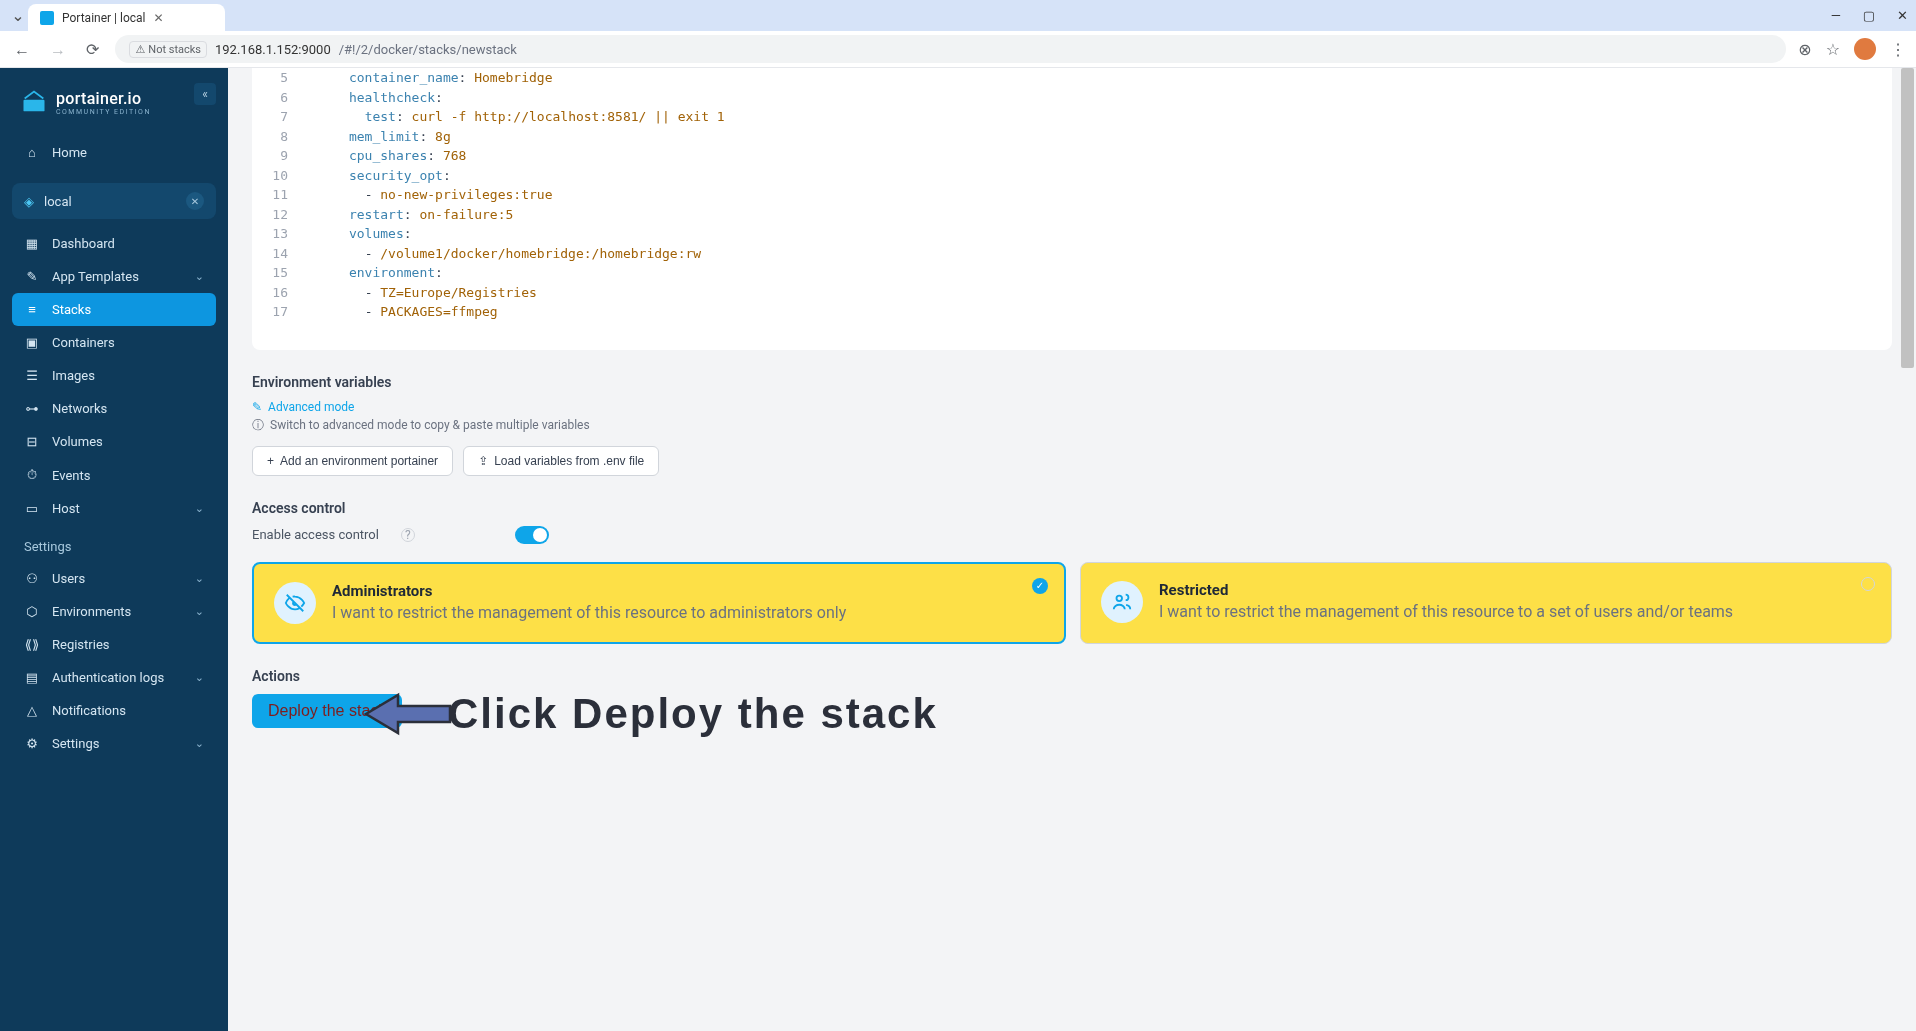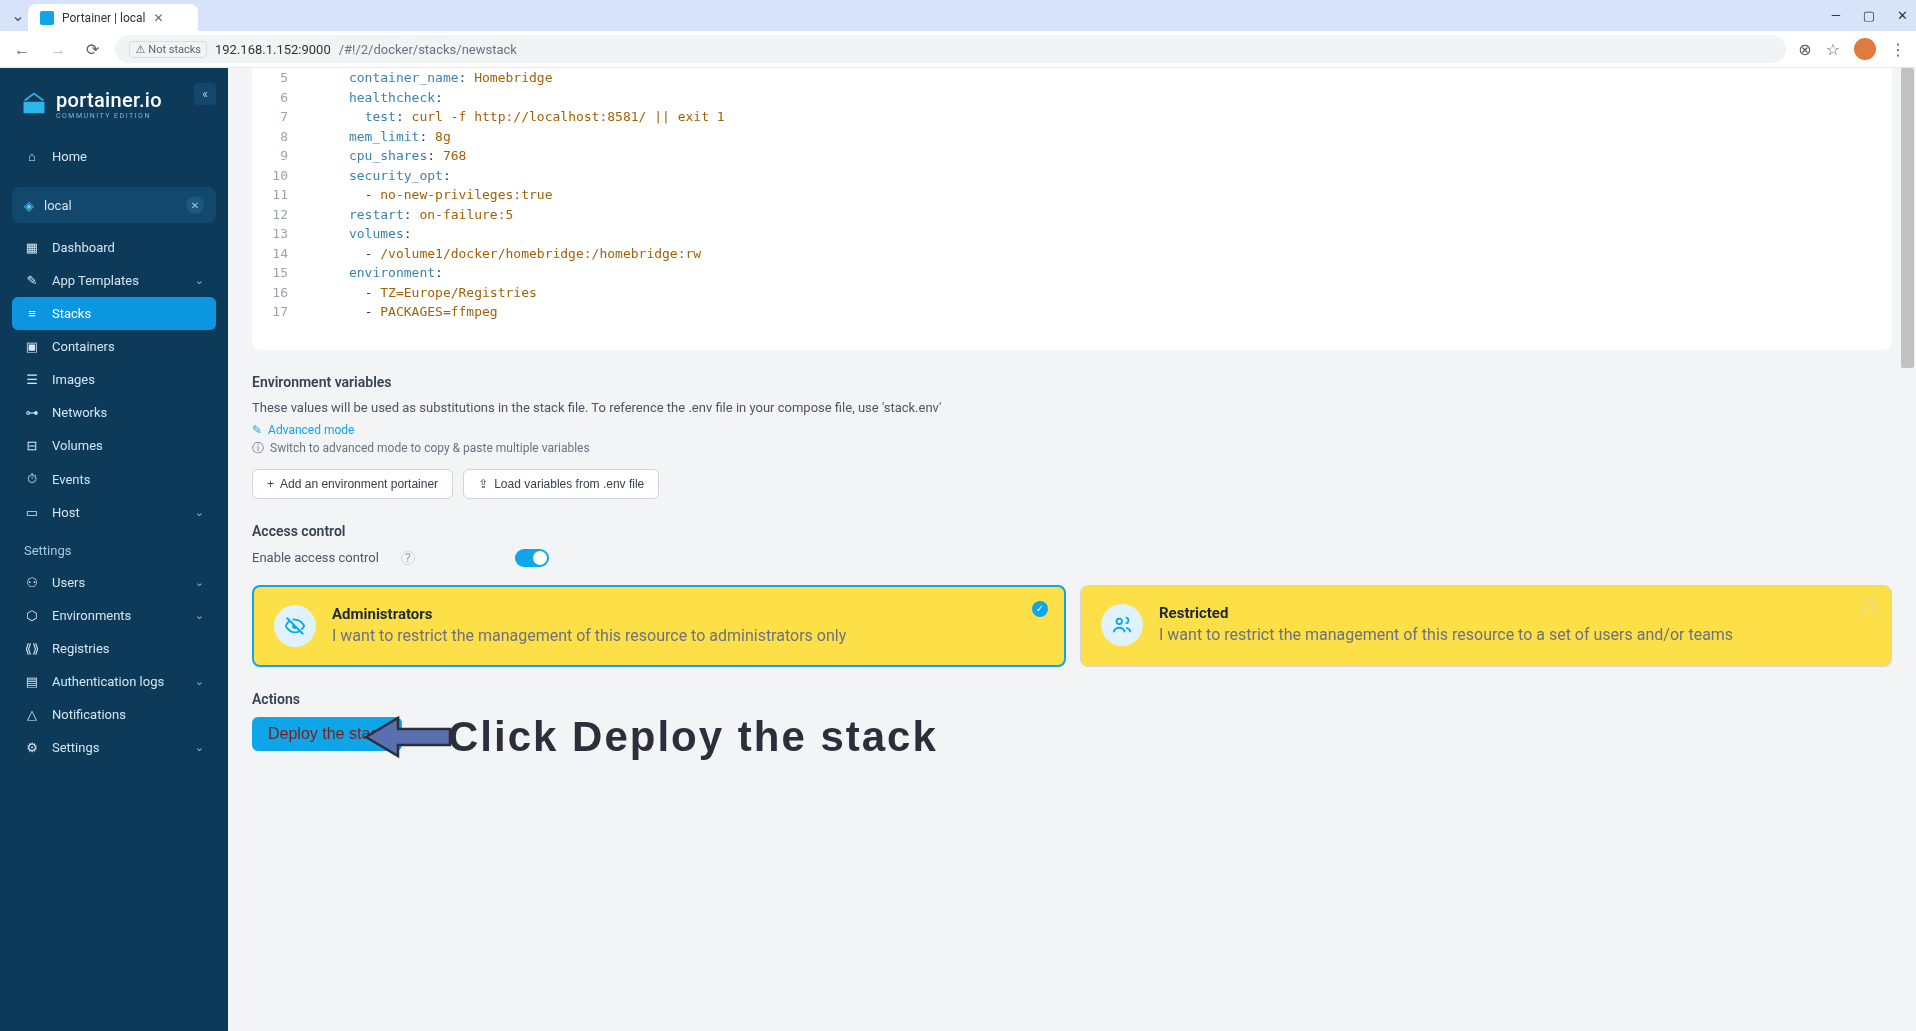--- a/index.html
+++ b/index.html
@@ -1,40 +1,40 @@
 <!DOCTYPE html>
 <html><head>
 <meta charset="utf-8">
 <style>
 * { margin: 0; padding: 0; box-sizing: border-box; }
 body { font-family: -apple-system, BlinkMacSystemFont, "Segoe UI", Roboto, sans-serif; background: #fff; overflow: hidden; }
 
 
 .browser-chrome { background: #d6e3f8; height: 31px; display: flex; align-items: center; padding: 0 8px; }
 .tab-pre { width: 20px; display: flex; justify-content: center; color: #555; }
-.tab { background: #fff; height: 27px; margin-top: 4px; border-radius: 8px 8px 0 0; display: flex; align-items: center; padding: 0 12px; gap: 8px; font-size: 12px; color: #333; width: 170px; }
+.tab { background: #fff; height: 27px; margin-top: 4px; border-radius: 8px 8px 0 0; display: flex; align-items: center; padding: 0 12px; gap: 8px; font-size: 12px; color: #333; width: 197px; }
 .tab-icon { width: 14px; height: 14px; background: #0ea5e9; border-radius: 2px; }
 .tab-close { color: #666; cursor: pointer; }
 .win-controls { margin-left: auto; display: flex; gap: 22px; color: #333; font-size: 13px; }
 
 .addr-bar { background: #fff; height: 37px; display: flex; align-items: center; padding: 0 10px; gap: 12px; border-bottom: 1px solid #e5e7eb; }
 .nav-btn { color: #5f6368; font-size: 16px; cursor: pointer; padding: 4px; }
 .addr-input { flex: 1; display: flex; align-items: center; background: #f1f3f4; border-radius: 20px; height: 28px; padding: 0 14px; gap: 8px; font-size: 13px; color: #333; }
 .addr-secure { font-size: 11px; color: #5f6368; border: 1px solid #dadce0; border-radius: 4px; padding: 1px 5px; display: flex; align-items: center; gap: 3px; }
 .addr-right { display: flex; align-items: center; gap: 14px; color: #5f6368; }
 .addr-right .avatar { width: 22px; height: 22px; border-radius: 50%; background: #e07a3f; }
 
 
 .app { display: flex; height: calc(100vh - 68px); }
 .sidebar { width: 228px; background: #0e3a5a; color: #fff; display: flex; flex-direction: column; padding: 20px 12px; font-size: 13px; position: relative; }
 .collapse-btn { position: absolute; top: 15px; right: 12px; width: 22px; height: 22px; background: #13486d; border-radius: 4px; display: flex; align-items: center; justify-content: center; color: #b5cfe1; font-size: 12px; cursor: pointer; }
 .logo { display: flex; align-items: center; gap: 8px; padding: 0 8px 20px; }
 .logo-icon { width: 28px; height: 28px; }
 .logo-text { display: flex; flex-direction: column; }
-.logo-main { color: #fff; font-size: 20px; font-weight: 500; letter-spacing: 0.3px; }
+.logo-main { color: #fff; font-size: 16px; font-weight: 500; letter-spacing: 0.3px; }
 .logo-sub { color: #8ab3ce; font-size: 7px; letter-spacing: 1.5px; }
 
 .sb-item { display: flex; align-items: center; gap: 12px; padding: 9px 12px; border-radius: 6px; color: #d4e5f1; cursor: pointer; position: relative; }
 .sb-item.active { background: #0d96e0; color: #fff; }
 .sb-item .chev { margin-left: auto; color: #8ab3ce; font-size: 11px; }
 .sb-icon { width: 16px; display: flex; justify-content: center; }
 .sb-spacer { height: 14px; }
 .env-chip { background: #13486d; border-radius: 8px; padding: 9px 12px; display: flex; align-items: center; gap: 10px; color: #d4e5f1; margin-bottom: 8px; }
 .env-chip .close-x { margin-left: auto; width: 18px; height: 18px; background: #1b5880; border-radius: 50%; display: flex; align-items: center; justify-content: center; font-size: 10px; color: #a7c8dd; cursor: pointer; }
 .sb-heading { color: #a7c8dd; font-size: 13px; padding: 14px 12px 8px; }
@@ -275,21 +275,20 @@
               <div class="code">        <span class="tok-punct">- </span><span class="tok-val">TZ=Europe/Registries</span></div>
             </div>
             <div class="code-line">
               <div class="gutter">17</div>
               <div class="code">        <span class="tok-punct">- </span><span class="tok-val">PACKAGES=ffmpeg</span></div>
             </div>
           </div>
       </div>
 
       <div class="section-title">Environment variables</div>
-      <div class="section-sub">These values will be used as substitutions in the stack file. To reference the .env file in your compose file, use 'stack.env'</div>
       <div class="link-row">
         <span>✎</span>
         <span>Advanced mode</span>
       </div>
       <div class="hint-row">
         <span>ⓘ</span>
         <span>Switch to advanced mode to copy &amp; paste multiple variables</span>
       </div>
       <div class="btn-row">
         <button class="btn-outline">

